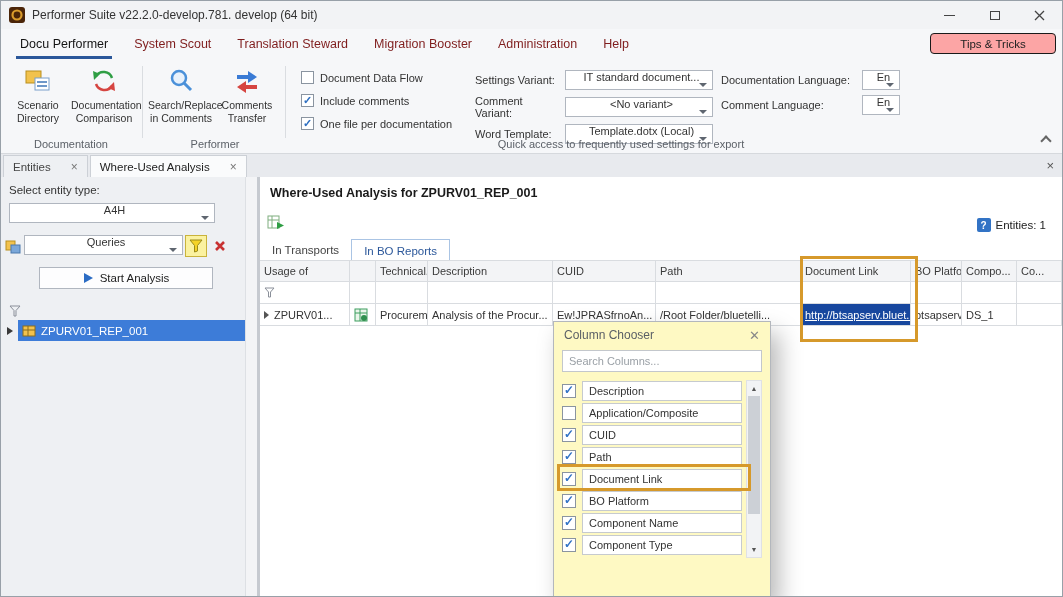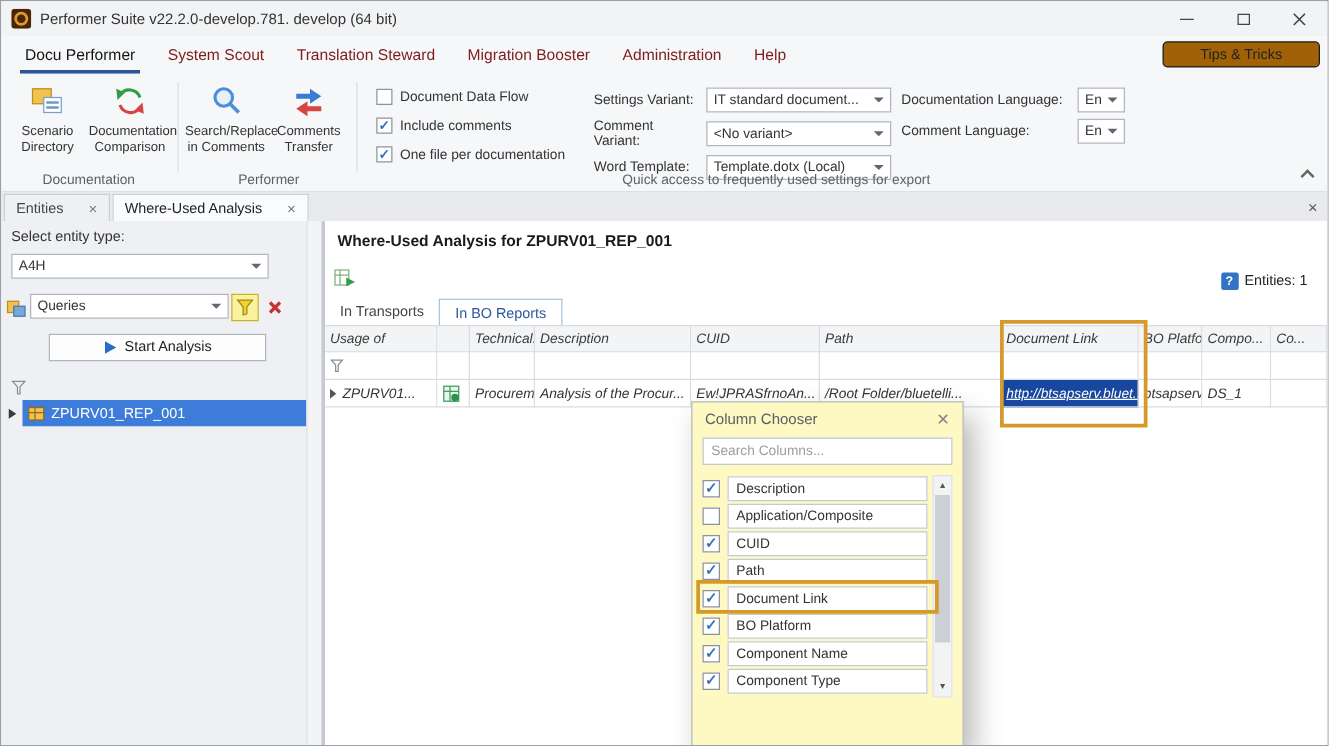--- a/index.html
+++ b/index.html
@@ -12,35 +12,35 @@
   .win-controls { margin-left:auto; display:flex; height:100%; }
   .win-btn { width:45px; display:flex; align-items:center; justify-content:center; cursor:default; }
   .glyph-min { width:11px; height:1px; background:#444; display:inline-block; }
   .glyph-max { width:10px; height:9px; border:1px solid #444; display:inline-block; }
 
   
   .menubar { height:30px; background:#f6f7f9; display:flex; align-items:stretch; padding-left:6px; position:relative; }
   .menu-tab { padding:0 13px; font-size:12.5px; color:#7f1d1d; display:flex; align-items:center; position:relative; }
   .menu-tab.active { color:#141414; }
   .menu-tab.active::after { content:""; position:absolute; left:9px; right:9px; bottom:0; height:3px; background:#2b579a; }
-  .tips-btn { position:absolute; right:6px; top:4px; width:126px; height:21px; border:1px solid #1a1a1a; border-radius:4px; background:#a16207; font-size:11.5px; color:#222; display:flex; align-items:center; justify-content:center; font-family:"Liberation Sans",sans-serif; }
+  .tips-btn { position:absolute; right:6px; top:4px; width:126px; height:21px; border:1px solid #1a1a1a; border-radius:4px; background:#fca5a5; font-size:11.5px; color:#222; display:flex; align-items:center; justify-content:center; font-family:"Liberation Sans",sans-serif; }
 
   
   .ribbon { height:95px; background:#f6f7f9; border-bottom:1px solid #d6d9dd; position:relative; display:flex; align-items:flex-start; padding:5px 0 0 4px; }
   .vsep { width:1px; background:#dadde1; height:72px; margin:2px 5px 0 5px; flex:none; }
   .bigbtn { width:66px; text-align:center; font-size:10.5px; color:#333; padding-top:1px; flex:none; line-height:1.2; }
   .bigbtn .ic { height:32px; display:flex; align-items:center; justify-content:center; margin-bottom:2px; }
   .checks { margin-left:10px; width:172px; display:flex; flex-direction:column; gap:10px; padding-top:7px; flex:none; }
   .checkrow { display:flex; align-items:center; gap:6px; font-size:11px; color:#333; }
   .cb { width:13px; height:13px; border:1px solid #8a94a0; background:#fff; display:inline-flex; align-items:center; justify-content:center; color:#2f6fc1; font-size:11px; flex:none; }
   .cb.checked::after { content:"\2713"; font-weight:bold; margin-top:-1px; }
   .fields { margin-left:2px; display:flex; flex-direction:column; gap:5px; padding-top:6px; flex:none; }
   .frow { display:flex; align-items:center; gap:4px; font-size:11px; color:#333; }
   .frow .flabel { width:86px; flex:none; }
-  .combo { height:20px; border:1px solid #b0b6bf; background:#fff; display:flex; align-items:center; font-size:11px; color:#333; padding-left:5px; white-space:nowrap; overflow:hidden; }
+  .combo { height:20px; border:1px solid #b0b6bf; background:#fff; display:flex; align-items:center; font-size:11px; color:#333; padding-left:5px; white-space:nowrap; overflow:hidden;flex-direction:column; }
   .combo .arr { width:0; height:0; border-left:4px solid transparent; border-right:4px solid transparent; border-top:4px solid #5f6670; margin-left:auto; margin-right:5px; flex:none; }
   .fields .combo { width:148px; }
   .langs { margin-left:8px; display:flex; flex-direction:column; gap:5px; padding-top:6px; flex:none; }
   .langs .flabel { width:137px; flex:none; }
   .langs .combo { width:38px; }
   .glabel { position:absolute; bottom:3px; font-size:11px; color:#5c6168; text-align:center; }
   #gl1 { left:0; width:140px; }
   #gl2 { left:146px; width:136px; }
   #gl3 { left:350px; width:540px; }
   .ribbon-chev { position:absolute; right:12px; bottom:8px; width:8px; height:8px; border-left:2px solid #666; border-top:2px solid #666; transform:rotate(45deg); }
@@ -72,21 +72,21 @@
   .wu-title { position:absolute; left:10px; top:9px; font-size:12.5px; font-weight:bold; color:#1a1a1a; }
   .export-ic { position:absolute; left:7px; top:37px; }
   .entities { position:absolute; right:16px; top:41px; display:flex; align-items:center; gap:5px; font-size:11.5px; color:#222; }
   .info-ic { width:14px; height:14px; background:#3273c5; color:#fff; border-radius:2px; font-size:10px; font-weight:bold; display:inline-flex; align-items:center; justify-content:center; }
   .bo-tabs { position:absolute; left:0; top:61px; height:23px; display:flex; align-items:flex-end; }
   .bo-tab { height:22px; padding:0 12px; display:flex; align-items:center; font-size:11.5px; color:#444; }
   .bo-tab.active { color:#2b579a; background:#fff; border:1px solid #aac4e4; border-bottom:none; }
 
   .wtable { position:absolute; left:0; top:83px; right:0; }
   .trow { display:grid; grid-template-columns:90px 26px 52px 125px 103px 145px 110px 51px 55px 1fr; height:22px; }
-  .tcell { border-right:1px solid #d9dce0; border-bottom:1px solid #d9dce0; display:flex; align-items:center; padding:0 4px; font-size:11px; color:#333; overflow:hidden; white-space:nowrap; background:#fff;font-style:italic; }
+  .tcell { border-right:1px solid #d9dce0; border-bottom:1px solid #d9dce0; display:flex; align-items:center; padding:0 4px; font-size:11px; color:#333; overflow:hidden; white-space:nowrap; background:#fff; }
   .thead .tcell { background:#f3f4f6; border-top:1px solid #d9dce0; color:#3a3a3a; }
   .row-arrow { width:0; height:0; border-left:5px solid #555; border-top:4px solid transparent; border-bottom:4px solid transparent; margin-right:5px; flex:none; }
   .cell-link { background:#17479e; color:#fff; text-decoration:underline; }
 
   
   .hl { position:absolute; border:3px solid #d6992b; pointer-events:none; }
   #hl-col { left:799px; top:255px; width:118px; height:86px; z-index:30; }
   #hl-item { left:556px; top:463px; width:194px; height:27px; z-index:50; }
 
   

